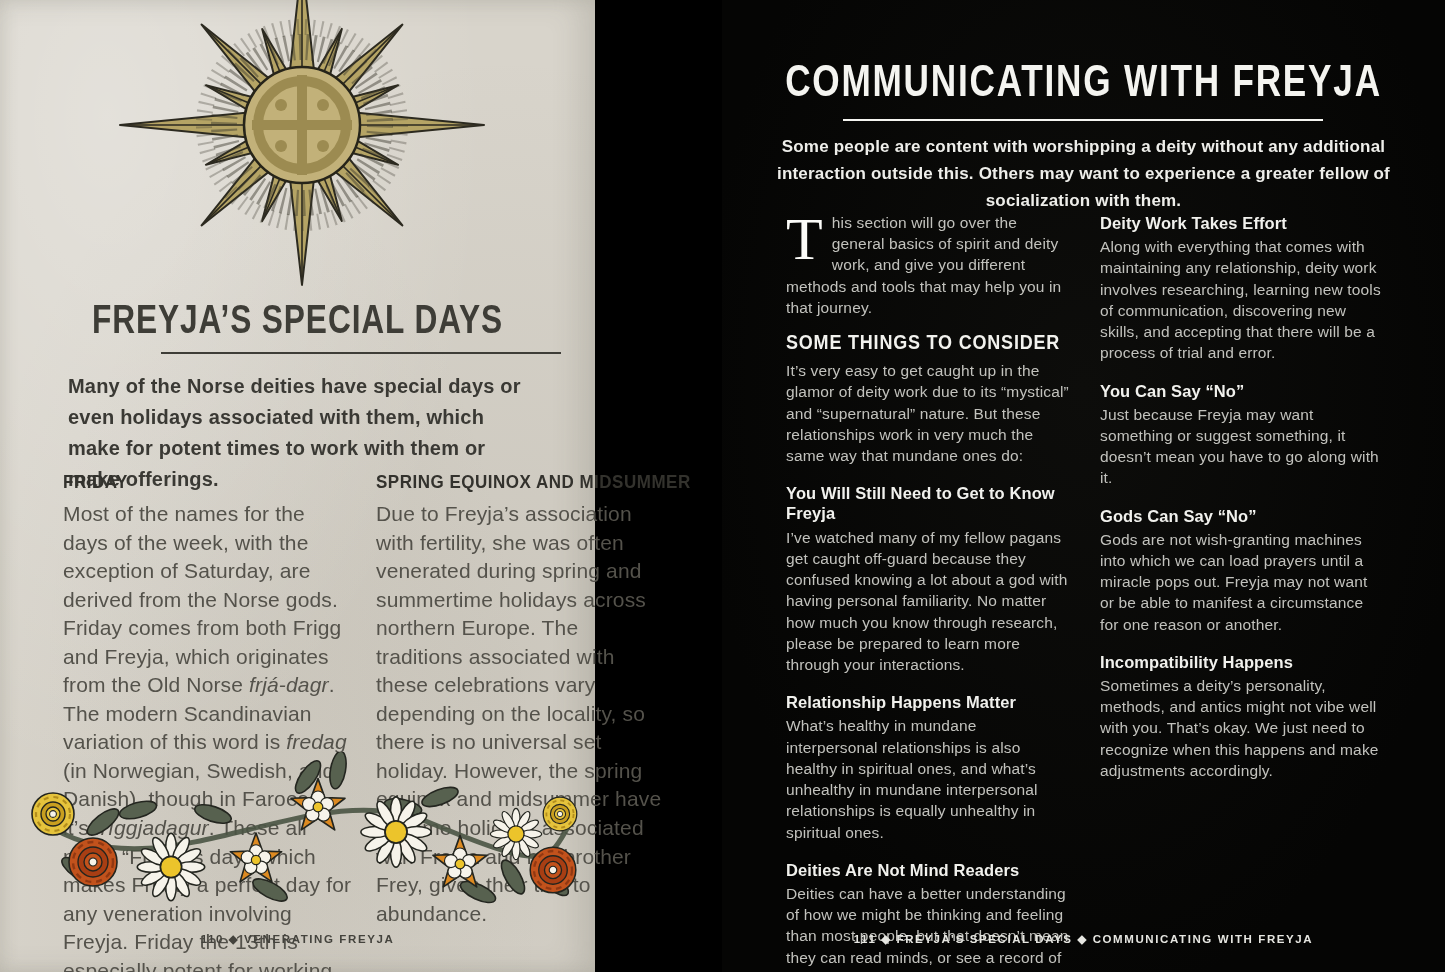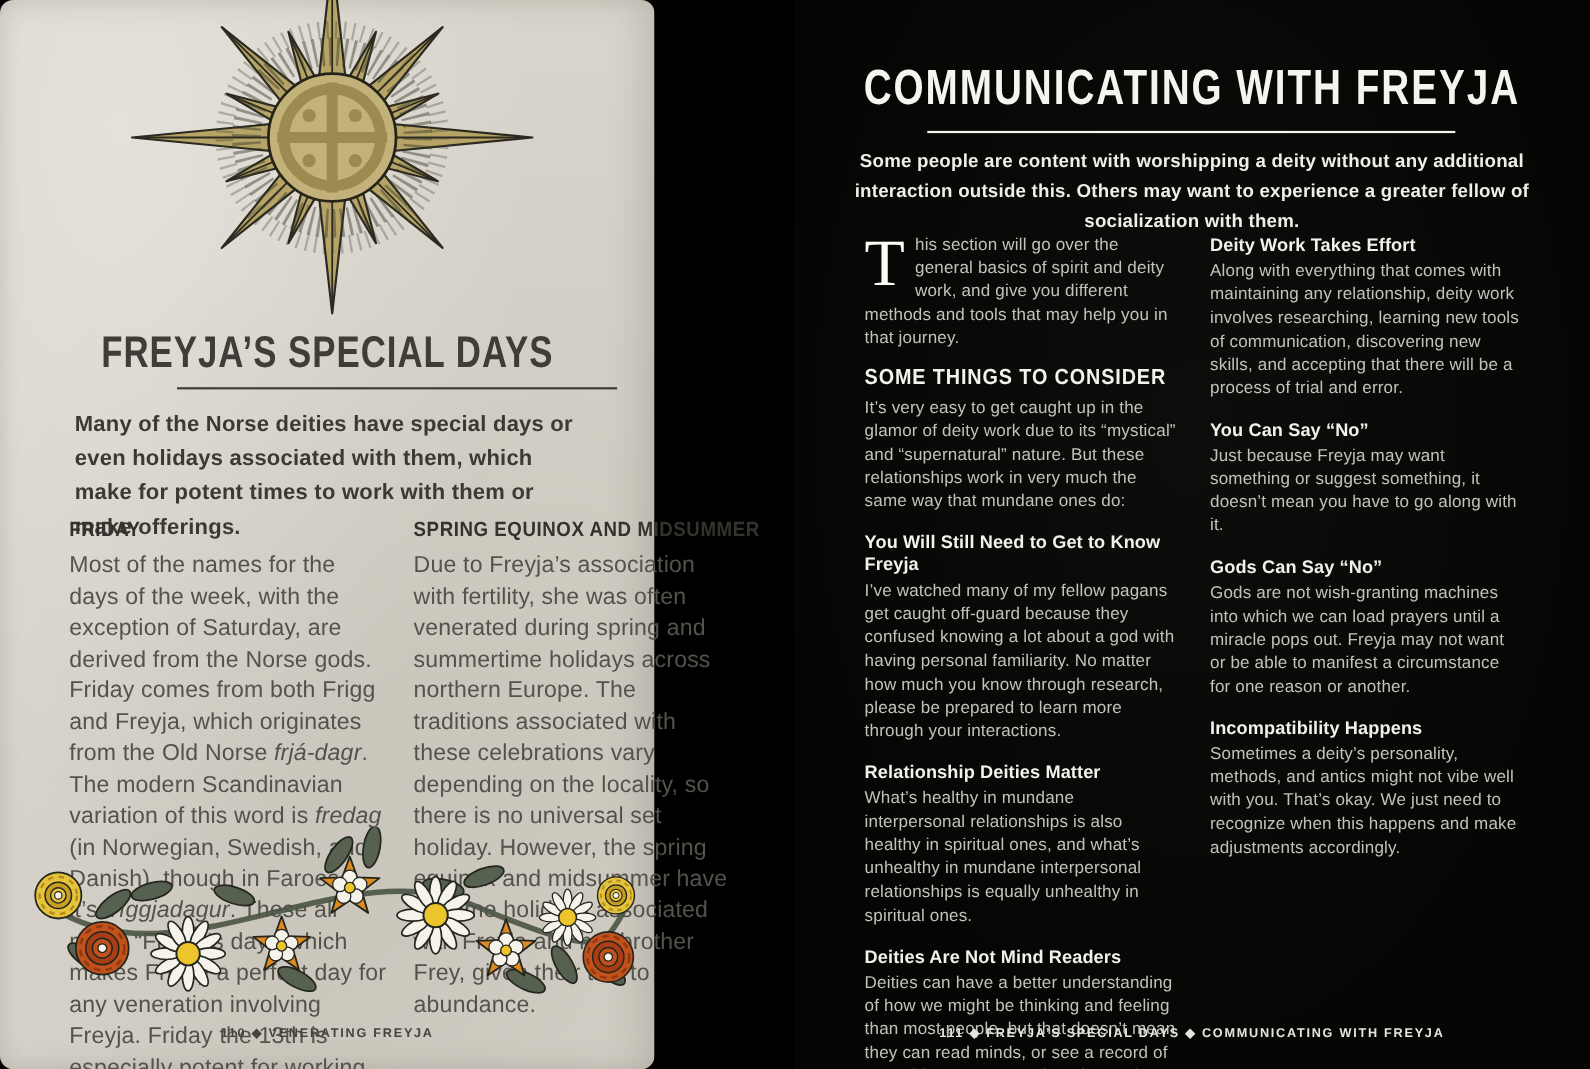--- a/index.html
+++ b/index.html
@@ -9,21 +9,20 @@
 
   
   .page-left{
     left:0;width:595px;color:#4b4a44;
     background:
       radial-gradient(ellipse at 18% 12%, rgba(255,255,255,.30), transparent 55%),
       radial-gradient(ellipse at 85% 70%, rgba(125,118,102,.14), transparent 65%),
       radial-gradient(ellipse at 40% 90%, rgba(125,118,102,.10), transparent 60%),
       #d8d4cb;
     box-shadow:inset -16px 0 28px rgba(90,85,72,.16), inset 6px 0 14px rgba(90,85,72,.10);
-    border-radius:12px;
   }
   .sun-wrap{position:absolute;top:0;left:50%;width:380px;height:296px;margin-left:-186px;}
   .ray{fill:#b5a465;stroke:#2c2a20;stroke-width:2;stroke-linejoin:round;}
   .rayline{stroke:#2c2a20;stroke-width:1.6;}
 
   .runic{font-weight:700;}
   .title-left{
     position:absolute;top:299px;left:0;width:100%;margin:0;text-align:center;
     font-size:36px;letter-spacing:1px;color:#3e3d37;transform:scale(.88,1.12);
   }
@@ -295,21 +294,21 @@
       <div class="col">
         <p class="body-light opening">
           <span class="dropcap">T</span><span>his section will go over the general basics of spirit and deity work, and give you different methods and tools that may help you in that journey.</span>
         </p>
         <h2 class="h-section">SOME THINGS TO CONSIDER</h2>
         <p class="body-light">It’s very easy to get caught up in the glamor of deity work due to its “mystical” and “supernatural” nature. But these relationships work in very much the same way that mundane ones do:</p>
 
         <h3 class="subhead">You Will Still Need to Get to Know Freyja</h3>
         <p class="body-light">I’ve watched many of my fellow pagans get caught off-guard because they confused knowing a lot about a god with having personal familiarity. No matter how much you know through research, please be prepared to learn more through your interactions.</p>
 
-        <h3 class="subhead">Relationship Deities Matter</h3>
+        <h3 class="subhead">Relationship Happens Matter</h3>
         <p class="body-light">What’s healthy in mundane interpersonal relationships is also healthy in spiritual ones, and what’s unhealthy in mundane interpersonal relationships is equally unhealthy in spiritual ones.</p>
 
         <h3 class="subhead">Deities Are Not Mind Readers</h3>
         <p class="body-light">Deities can have a better understanding of how we might be thinking and feeling than most people, but that doesn’t mean they can read minds, or see a record of everything we’ve ever thought. Gods won’t know what we’re thinking unless we communicate our thoughts to them.</p>
       </div>
 
       <div class="col">
         <h3 class="subhead">Deity Work Takes Effort</h3>
         <p class="body-light">Along with everything that comes with maintaining any relationship, deity work involves researching, learning new tools of communication, discovering new skills, and accepting that there will be a process of trial and error.</p>
 

